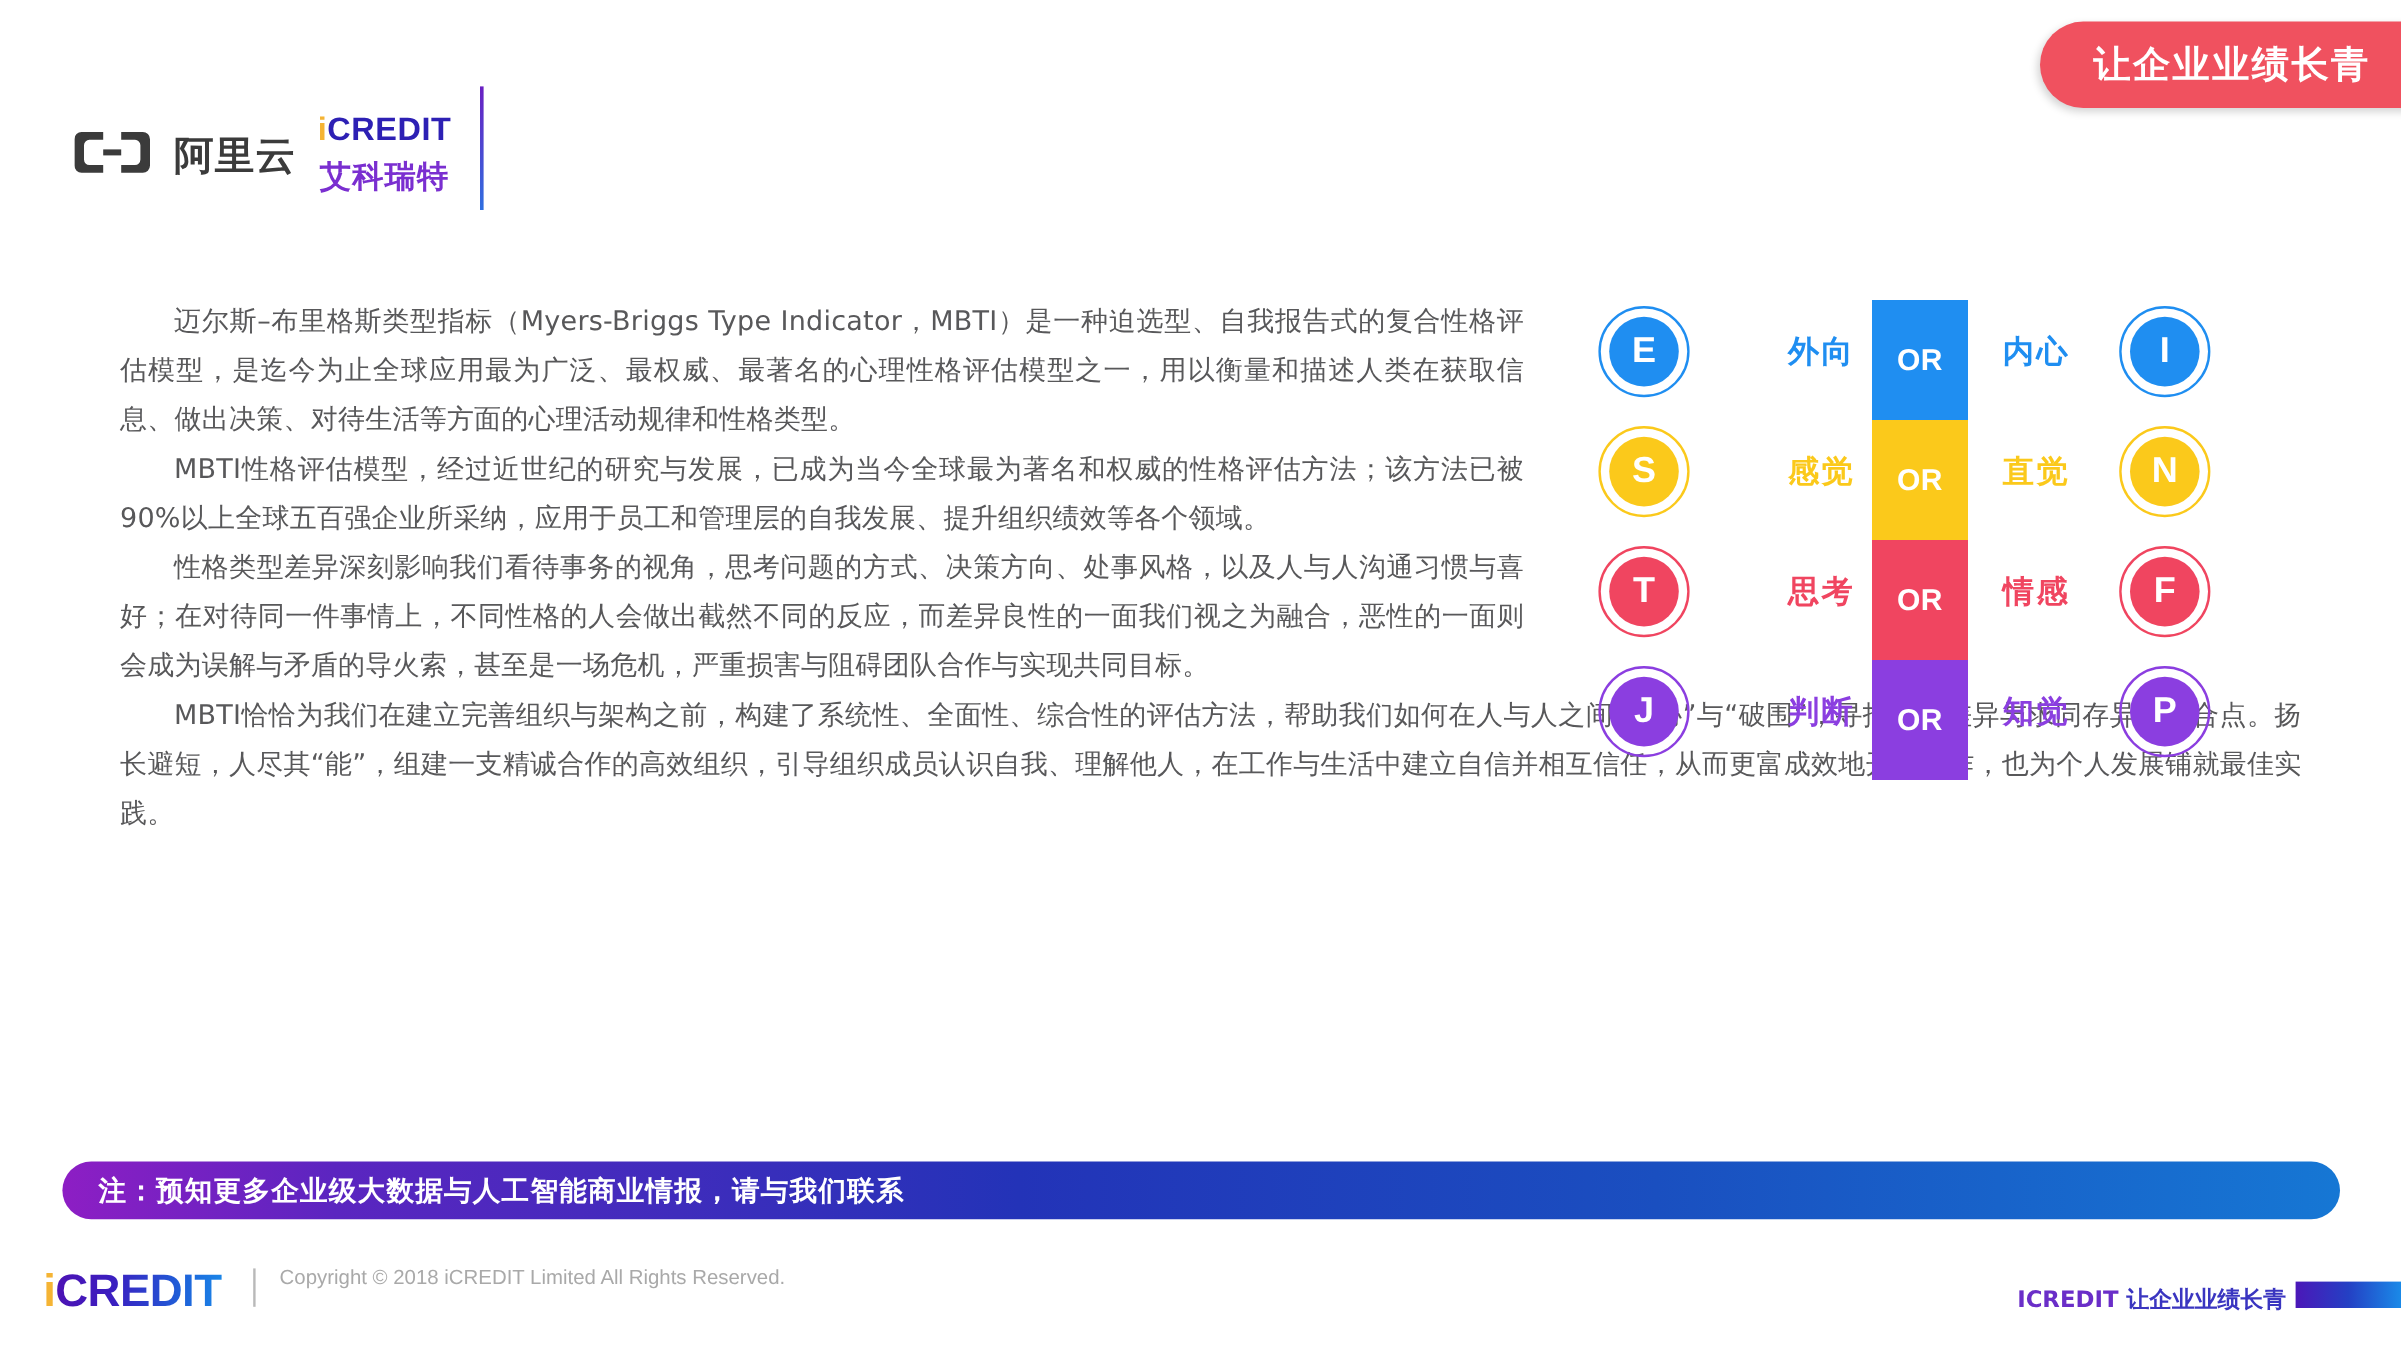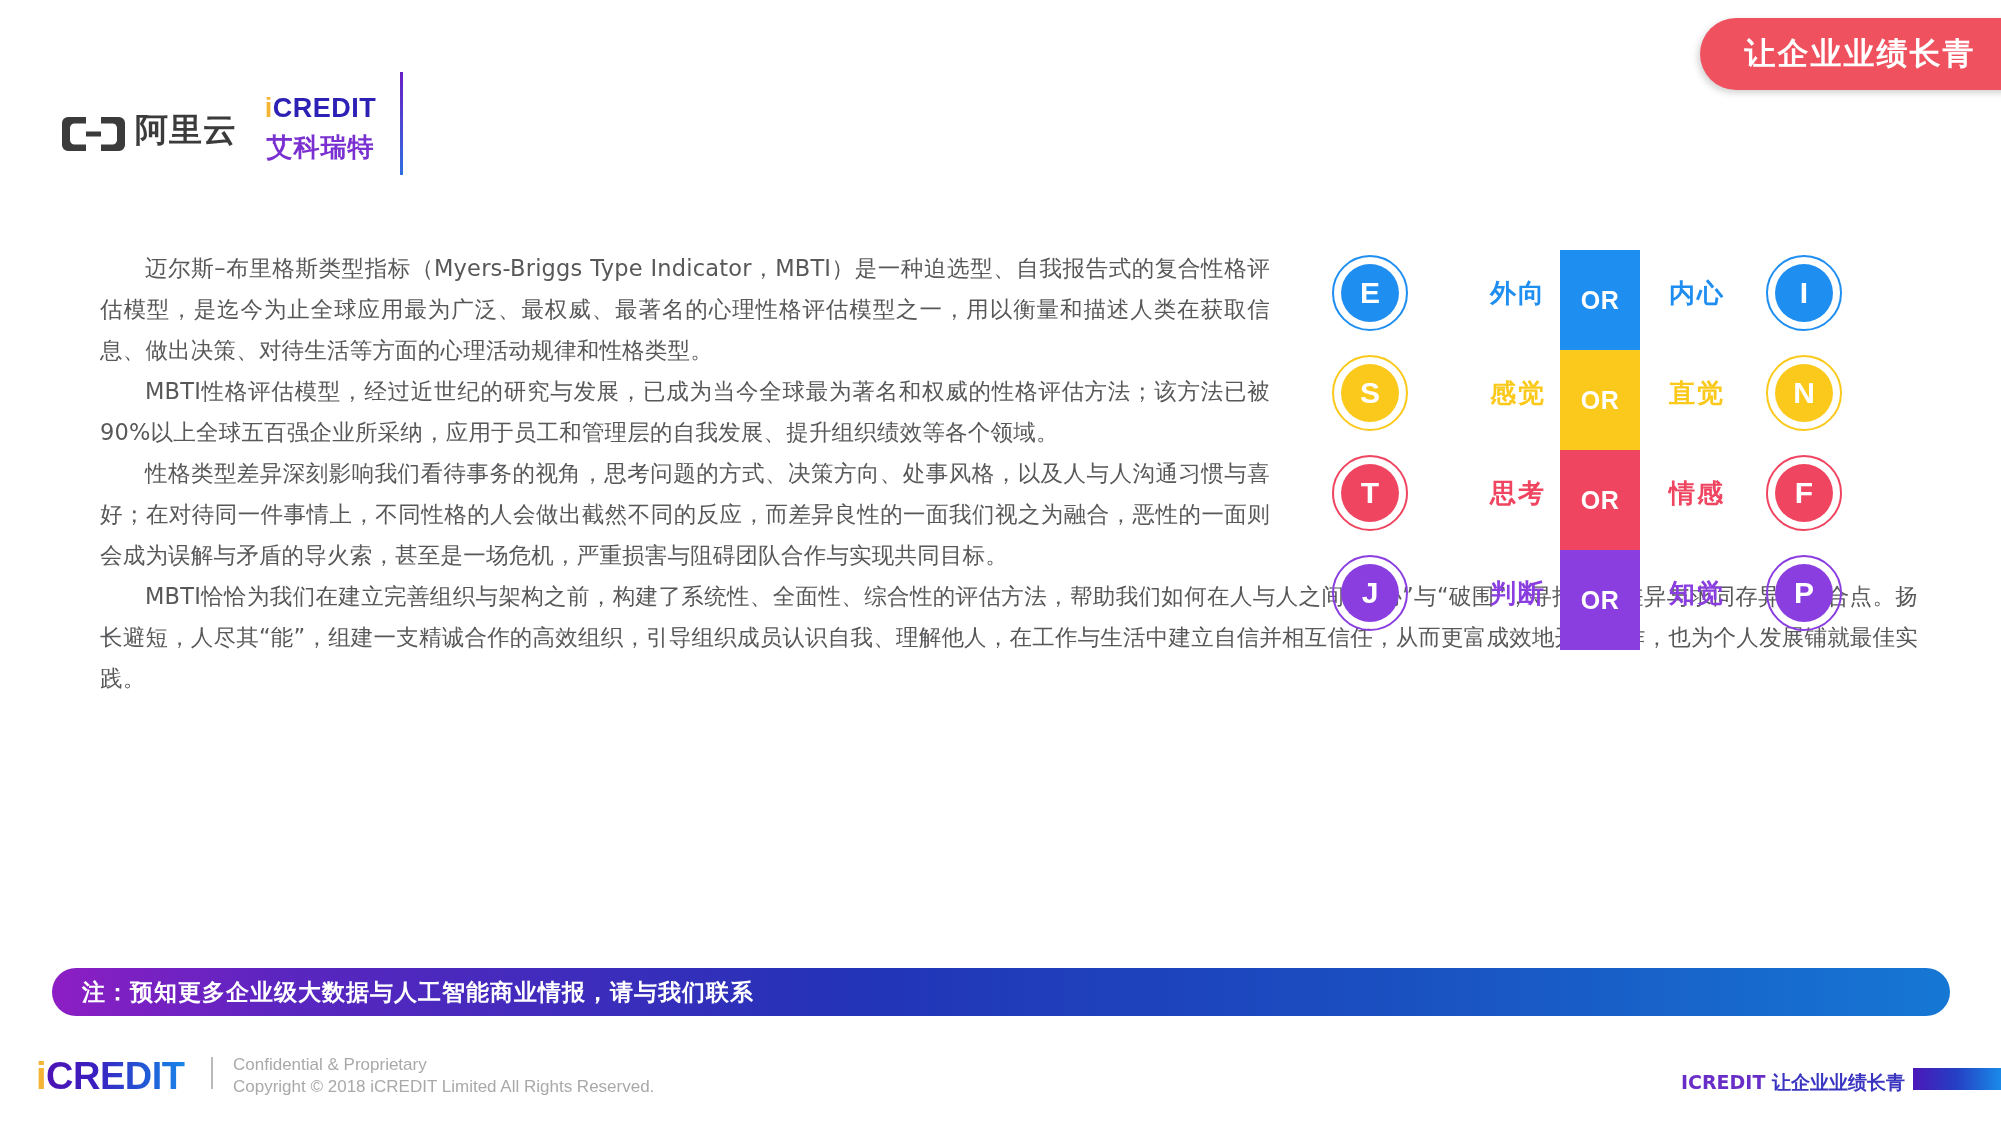--- a/index.html
+++ b/index.html
@@ -14,21 +14,21 @@
     display:flex; align-items:center; justify-content:center;
     box-shadow:-2px 3px 7px rgba(0,0,0,.18);
   }
   .top-banner span{
     color:#fff; font-size:31px; font-weight:bold; letter-spacing:2px;
     font-family:"DejaVu Sans",sans-serif;
   }
 
   
   .hdr-ali{ position:absolute; left:62px; top:108px;
-    display:flex; align-items:flex-end; gap:10px; }
+    display:flex; align-items:flex-start; gap:20px; }
   .ali-mark{ width:63px; height:38px; }
   .ali-text{ font-size:33px; font-weight:bold; color:#3b3b3b;
     font-family:"DejaVu Sans",sans-serif; letter-spacing:1px; }
 
   .hdr-icredit{ position:absolute; left:258px; top:93px; width:125px; text-align:center; }
   .ic-en{ font-size:27px; font-weight:bold; letter-spacing:.5px;
           font-family:"Liberation Sans",sans-serif; line-height:1.15; }
   .ic-en .i{ color:#f5b434; }
   .ic-en .rest{ color:#2d20b4; }
   .ic-cn{ font-size:26px; font-weight:bold; color:#7a2fd0; margin-top:6px;
@@ -224,19 +224,18 @@
     <div class="or-cell" style="background:#8b3ee0">OR</div>
   </div>
 
   <div class="bot-banner">
     <span>注：预知更多企业级大数据与人工智能商业情报，请与我们联系</span>
   </div>
 
   <div class="ft-logo"><span class="i">i</span><span class="rest">CREDIT</span></div>
   <div class="ft-bar"></div>
   <div class="ft-copy">
-    <div>Confidential &amp; Proprietary</div>
     <div>Copyright © 2018 iCREDIT Limited All Rights Reserved.</div>
   </div>
   <div class="ft-right"><span class="en">ICREDIT </span><span class="cn">让企业业绩长青</span></div>
   <div class="ft-chip"></div>
 
 </div>
 
 </body></html>

